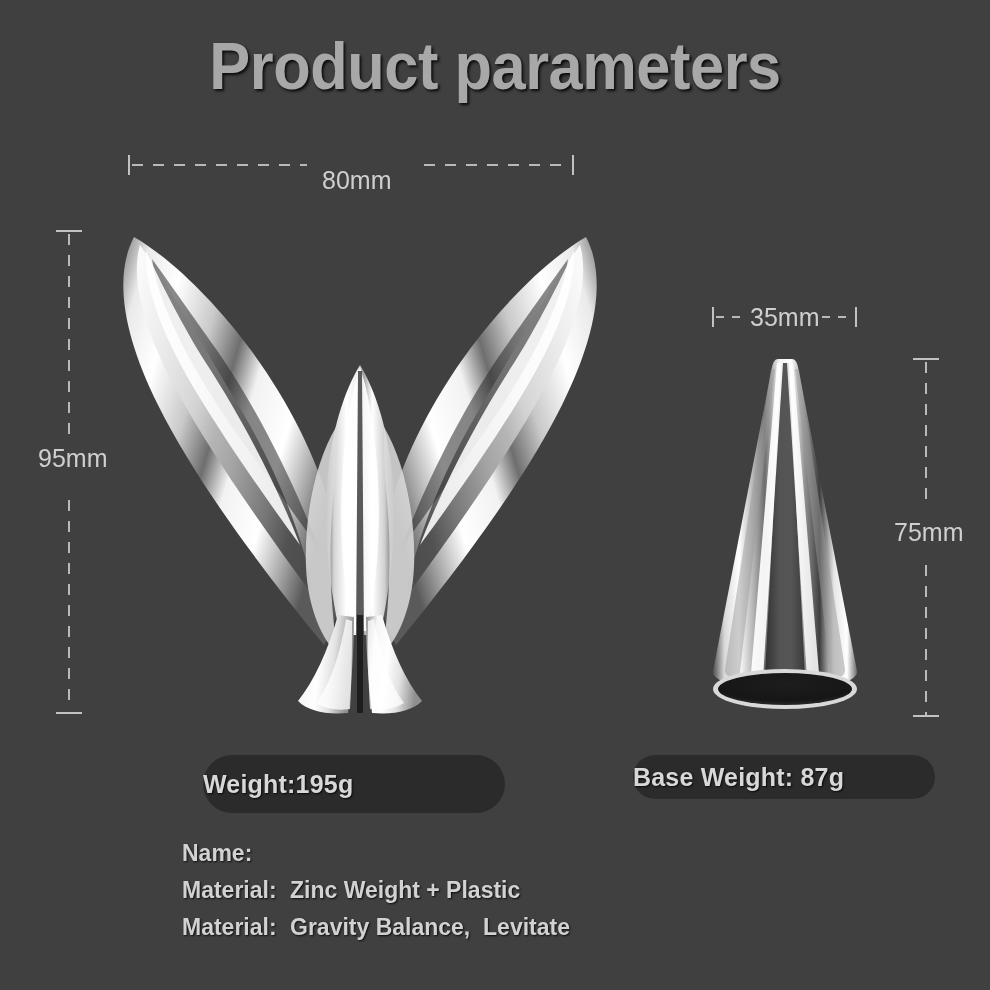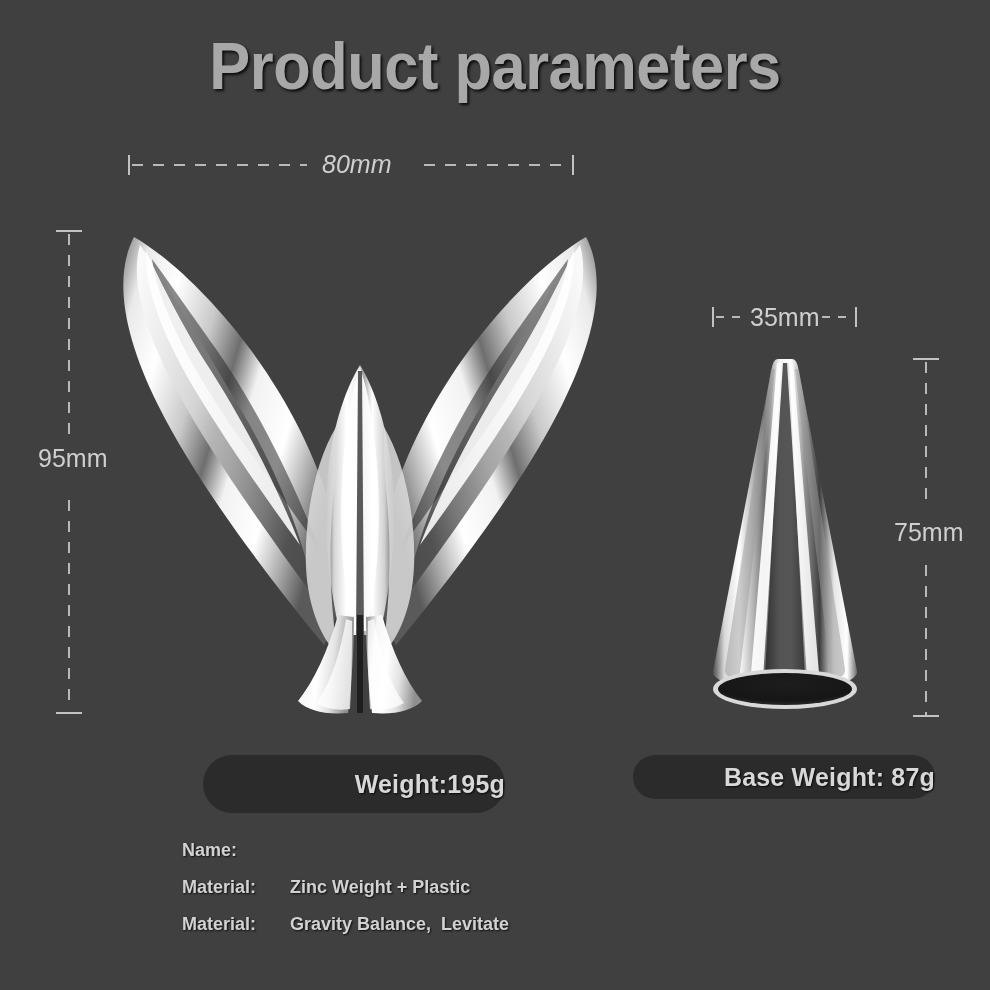--- a/index.html
+++ b/index.html
@@ -72,37 +72,37 @@
   }
 
   
   .art { position: absolute; }
 
   
   .pill {
     position: absolute;
     display: flex;
     align-items: center;
-    justify-content: flex-end;
+    justify-content: flex-start;
     background: #2b2b2b;
     border-radius: 32px;
     color: #d8d8d8;
     font-size: 25px;
     font-weight: bold;
     letter-spacing: 0.2px;
     text-shadow: 1px 1px 2px rgba(0,0,0,0.8);
   }
 
   
   #specs {
     position: absolute;
     left: 182px;
     top: 840px;
     color: #d2d2d2;
-    font-size: 18px;
+    font-size: 23px;
     font-weight: bold;
     text-shadow: 1px 1px 2px rgba(0,0,0,0.8);
   }
   #specs .row {
     display: flex;
     align-items: baseline;
     height: 37px;
   }
   #specs .lab { width: 108px; flex: none; }
   #specs .val { white-space: pre; }
@@ -110,21 +110,21 @@
 </head>
 <body>
 
 <div id="page">
 
   <div id="title">Product parameters</div>
 
   <div>
     <div class="cap-v" style="left:128px; top:155px;"></div>
     <div class="dim-h" style="left:132px; top:164px; width:175px;"></div>
-    <div class="dim-label" style="left:322px; top:150px;font-style:italic;">80mm</div>
+    <div class="dim-label" style="left:322px; top:166px;">80mm</div>
     <div class="dim-h" style="left:424px; top:164px; width:147px;"></div>
     <div class="cap-v" style="left:572px; top:155px;"></div>
   </div>
 
   <div>
     <div class="cap-h" style="left:56px; top:230px;"></div>
     <div class="dim-v" style="left:68px; top:234px; height:200px;"></div>
     <div class="dim-label" style="left:38px; top:444px;">95mm</div>
     <div class="dim-v" style="left:68px; top:500px; height:210px;"></div>
     <div class="cap-h" style="left:56px; top:712px;"></div>

